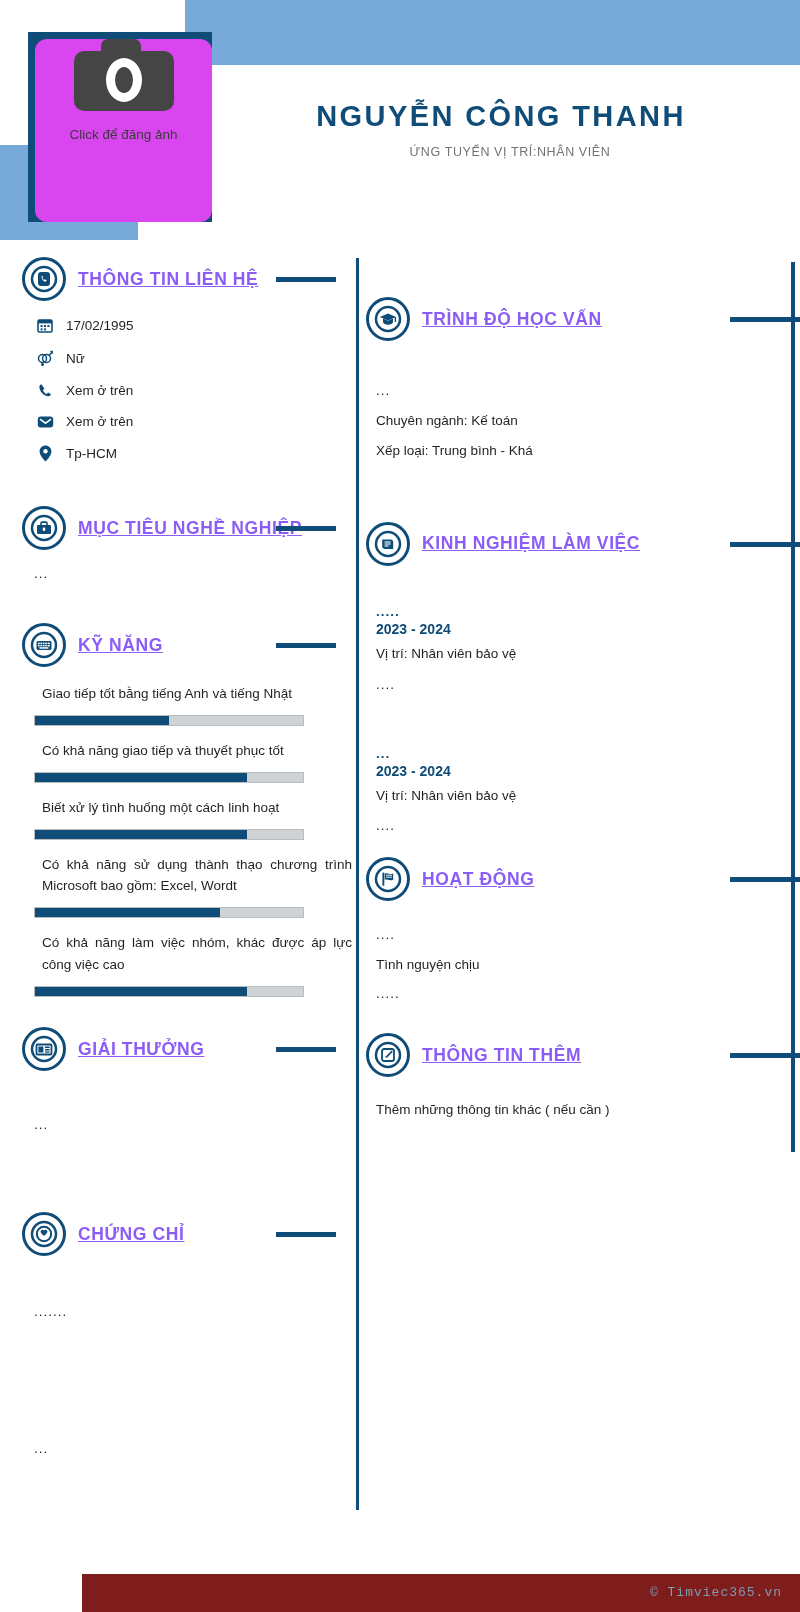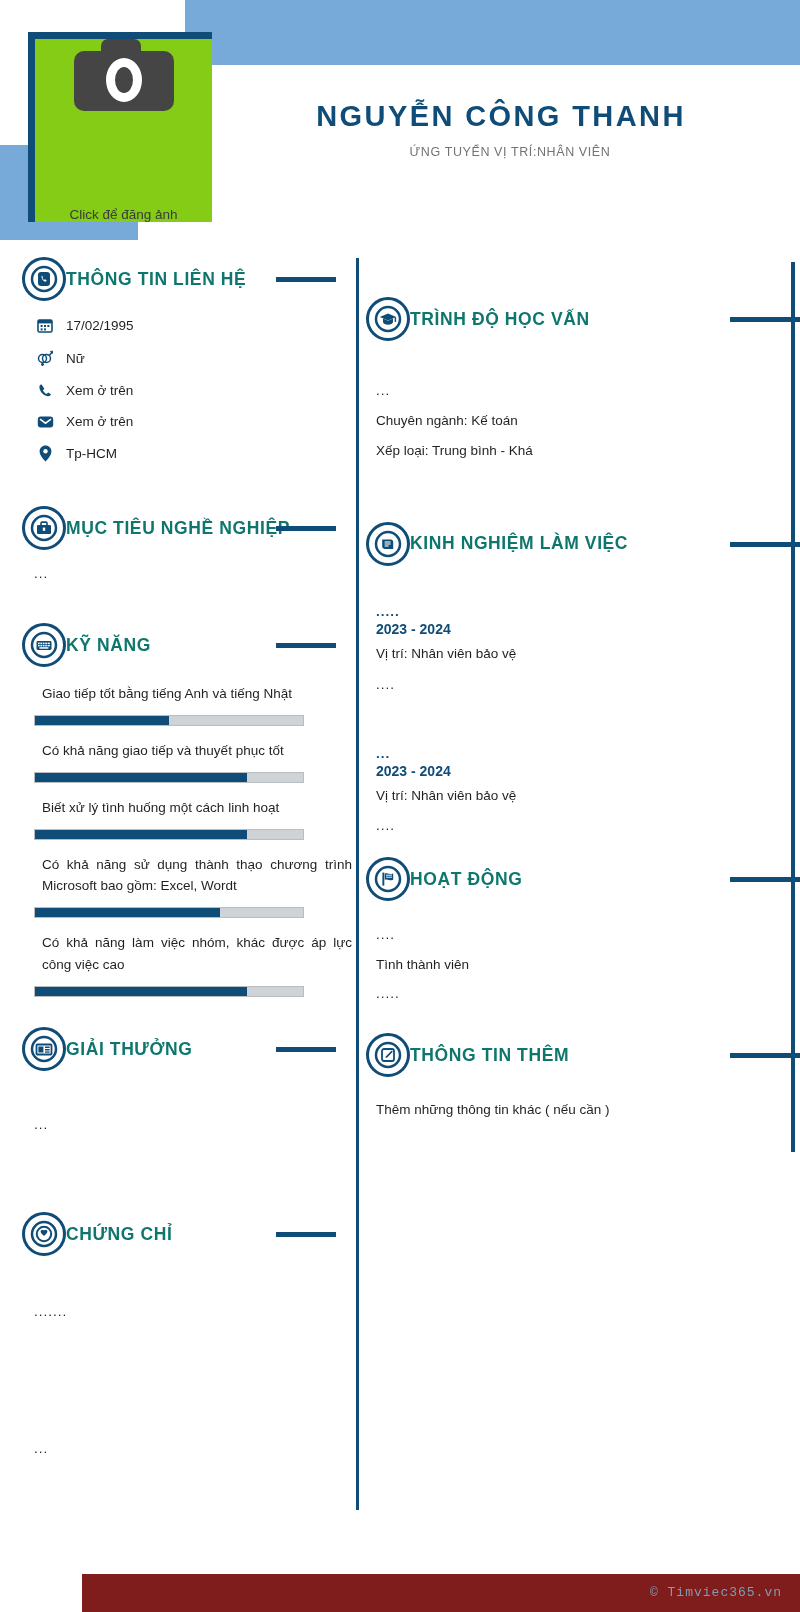--- a/index.html
+++ b/index.html
@@ -33,25 +33,26 @@
   .photo-shadow {
     position: absolute;
     left: 28px; top: 32px;
     width: 184px; height: 190px;
     background: #0f4c77;
   }
   .photo-box {
     position: absolute;
     left: 35px; top: 39px;
     width: 177px; height: 183px;
-    background: #84cc16;
+    background: #d946ef;
     display: flex;
     flex-direction: column;
     align-items: center;
-    justify-content: space-between;
+    justify-content: flex-start;
+    border-radius: 12px;
   }
   .cam-icon { width: 100px; height: 72px; position: relative; margin-bottom: 16px; }
   .cam-body {
     position: absolute; left: 0; top: 12px;
     width: 100px; height: 60px;
     background: #454545;
     border-radius: 10px;
   }
   .cam-bump {
     position: absolute; left: 27px; top: 0;
@@ -129,26 +130,27 @@
     flex: 0 0 44px;
     border: 3px solid #0f4c77;
     border-radius: 50%;
     display: flex;
     align-items: center;
     justify-content: center;
     background: #fff;
   }
   .sec-icon svg { display:block; }
   .sec-title {
-    margin-left: 0;
+    margin-left: 12px;
     font-size: 17.5px;
     font-weight: bold;
     letter-spacing: 0.6px;
-    color: #0f766e;
+    color: #8b5cf6;
     white-space: nowrap;
+    text-decoration: underline;
   }
   .rule {
     position: absolute;
     height: 5px;
     background: #0f4c77;
     top: 22px;
   }
   .rule-l { right: 16px; width: 60px; }
   .rule-r { right: -40px; width: 110px; }
 
@@ -522,21 +524,21 @@
               <line x1="12" y1="10.2" x2="18" y2="10.2"></line>
               <line x1="12" y1="12.2" x2="18" y2="12.2"></line>
             </g>
           </svg>
         </div>
         <div class="sec-title">HOẠT ĐỘNG</div>
         <div class="rule rule-r"></div>
       </div>
       <div class="sec-body" style="padding-top:24px">
         <div class="dots" style="display:block">....</div>
-        <div class="txt" style="margin-top:12px">Tình thành viên</div>
+        <div class="txt" style="margin-top:12px">Tình nguyện chịu</div>
         <div class="dots" style="display:block;margin-top:10px">.....</div>
       </div>
     </div>
 
     <div style="height:30px"></div>
 
     <div class="sec">
       <div class="sec-head">
         <div class="sec-icon">
           <svg width="28" height="28" viewBox="0 0 28 28">

